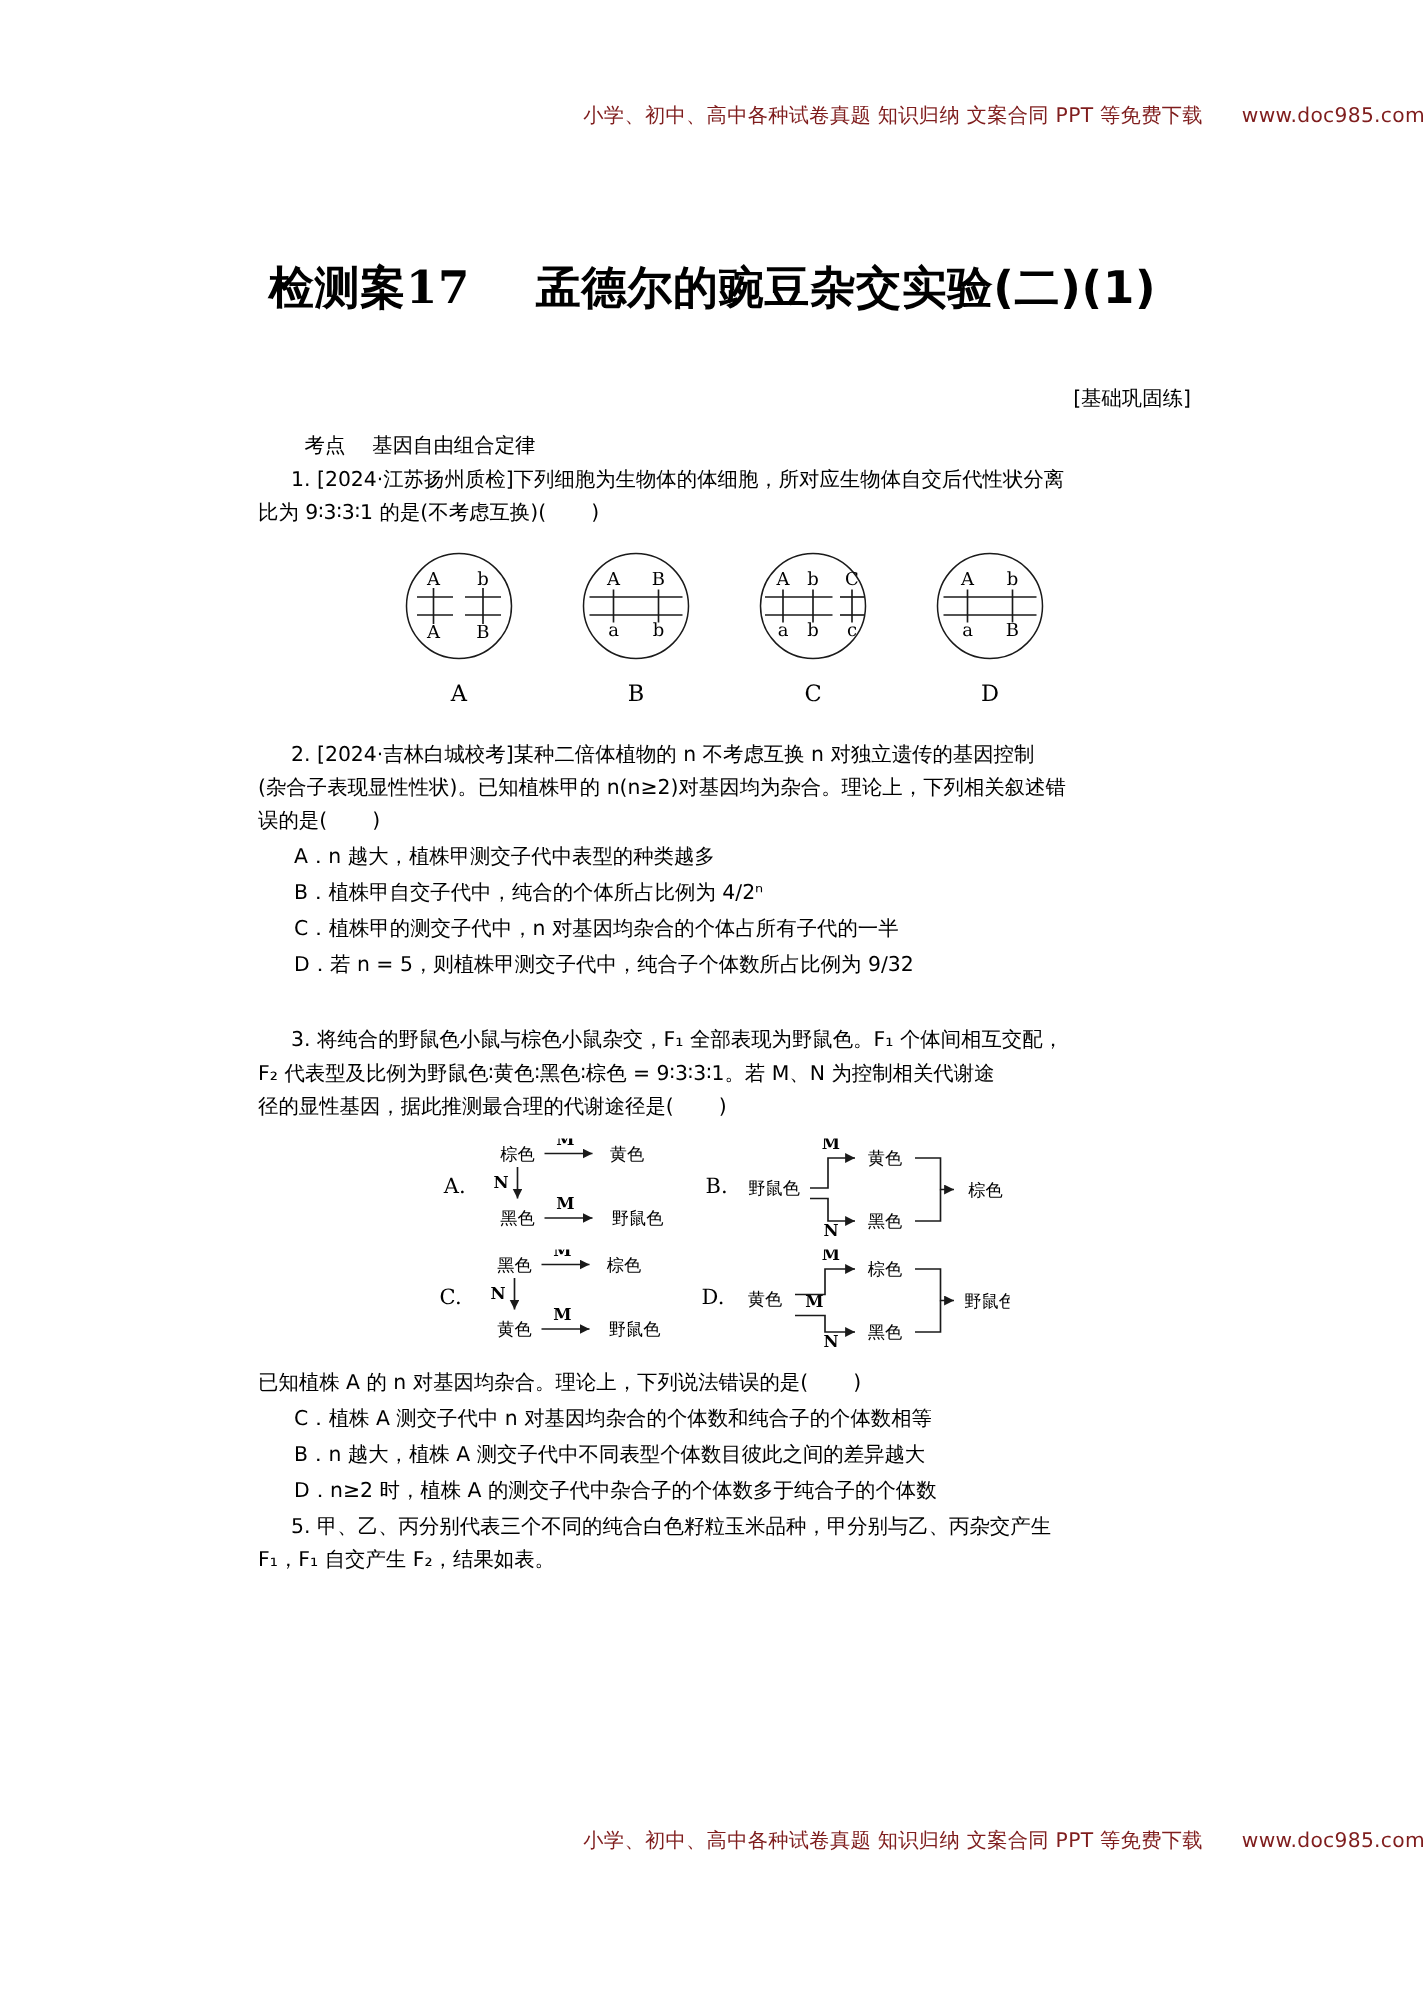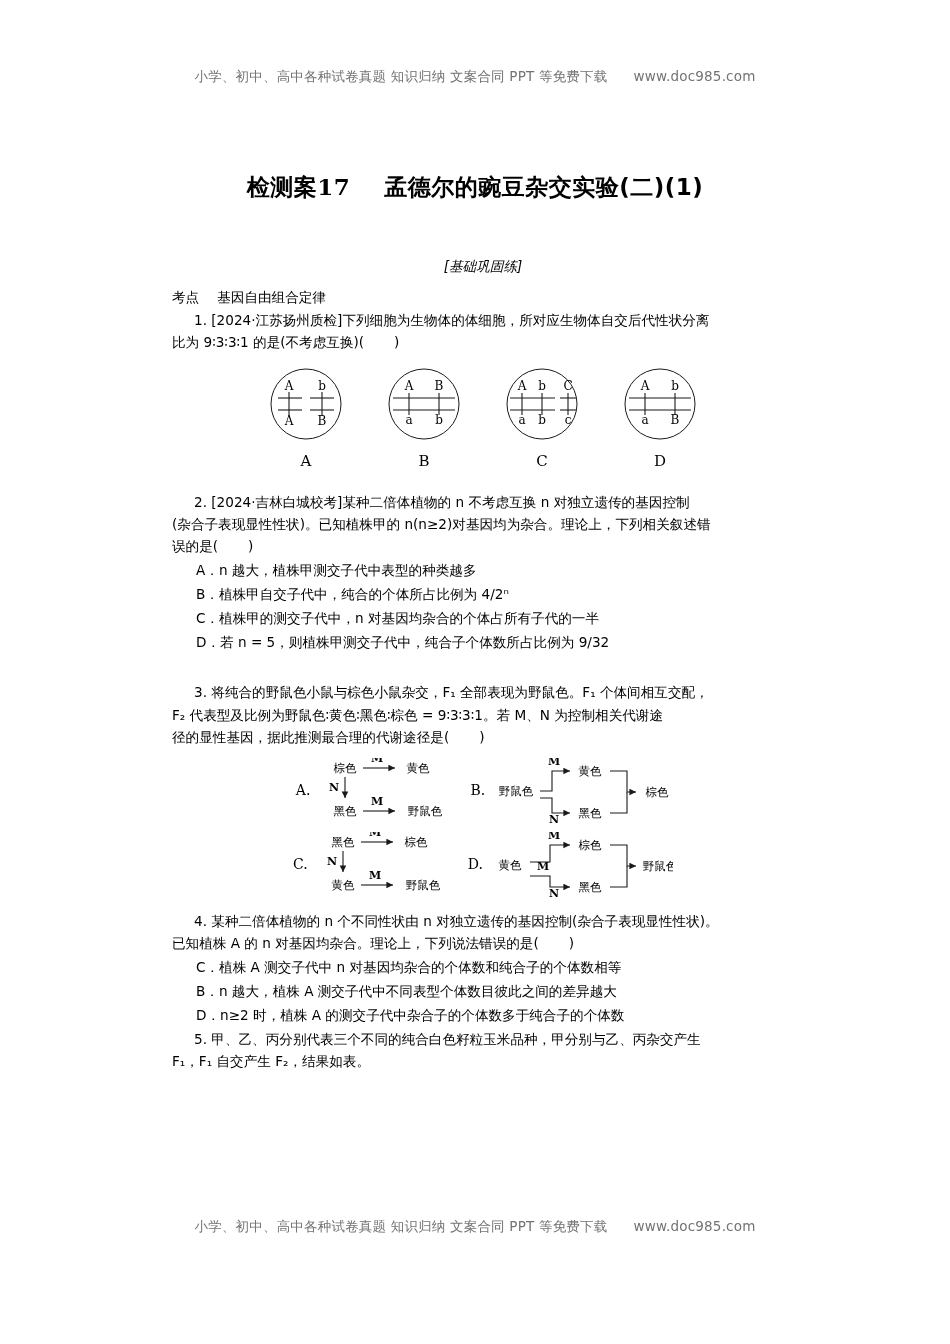--- a/index.html
+++ b/index.html
@@ -12,59 +12,58 @@
     color: #000000;
     position: relative;
     overflow: hidden;
   }
   .page { position: relative; width: 950px; height: 1344px; padding: 0; }
 
   
   .watermark {
     position: absolute;
     left: 0; right: 0;
-    text-align: center;
+    text-align: right;
     font-size: 13.5px;
-    color: #737373;
+    color: #7f1d1d;
     letter-spacing: .2px;
     white-space: nowrap;
   }
   .watermark .wm-url { margin-left: 26px; font-family: "DejaVu Sans", "Liberation Sans", sans-serif; }
   .wm-top { top: 68px; }
   .wm-bottom { top: 1218px; }
 
   
   .doc-title {
     position: absolute;
     top: 172px;
     left: 0; right: 0;
     text-align: center;
-    font-size: 23px;
+    font-size: 30px;
     font-weight: bold;
     letter-spacing: .5px;
   }
   .doc-title .num { font-family: "DejaVu Serif", "Liberation Serif", serif; }
 
   
   .col {
     position: absolute;
     top: 255px;
     left: 172px;
     width: 622px;
     font-size: 13.6px;
     line-height: 1.62;
   }
 
   .section-label {
-    text-align: center;
+    text-align: right;
     font-size: 13.6px;
     margin-bottom: 9px;
-    font-style: italic;
-  }
-  .kaodian { margin-left: 0; margin-bottom: 1px; }
+  }
+  .kaodian { margin-left: 31px; margin-bottom: 1px; }
   .kaodian .gap { display: inline-block; width: 18px; }
 
   p.q { margin: 0; text-indent: 22px; text-align: justify; text-justify: inter-ideograph; }
   p.q.cont { text-indent: 0; }
   p.opt { margin: 2px; text-indent: 22px; }
   p.opt.tight { text-indent: 20px; }
   .sp-18 { height: 18px; }
   .sp-26 { height: 26px; }
   .sp-12 { height: 12px; }
   .blank { display: inline-block; width: 30px; }
@@ -313,24 +312,20 @@
             </svg>
           </div>
 
         </div>
       </div>
     </div>
 
     <div class="sp-12"></div>
 
     <div>
-      <p class="q">
-        <span>4.</span>
-        <span>某种二倍体植物的 n 个不同性状由 n 对独立遗传的基因控制(杂合子表现显性性状)。</span>
-      </p>
       <p class="q cont">
         <span>已知植株 A 的 n 对基因均杂合。理论上，下列说法错误的是(</span><span class="blank"></span><span>)</span>
       </p>
       <p class="opt">C．植株 A 测交子代中 n 对基因均杂合的个体数和纯合子的个体数相等</p>
       <p class="opt">B．n 越大，植株 A 测交子代中不同表型个体数目彼此之间的差异越大</p>
       <p class="opt">D．n≥2 时，植株 A 的测交子代中杂合子的个体数多于纯合子的个体数</p>
     </div>
 
     <div>
       <p class="q">

